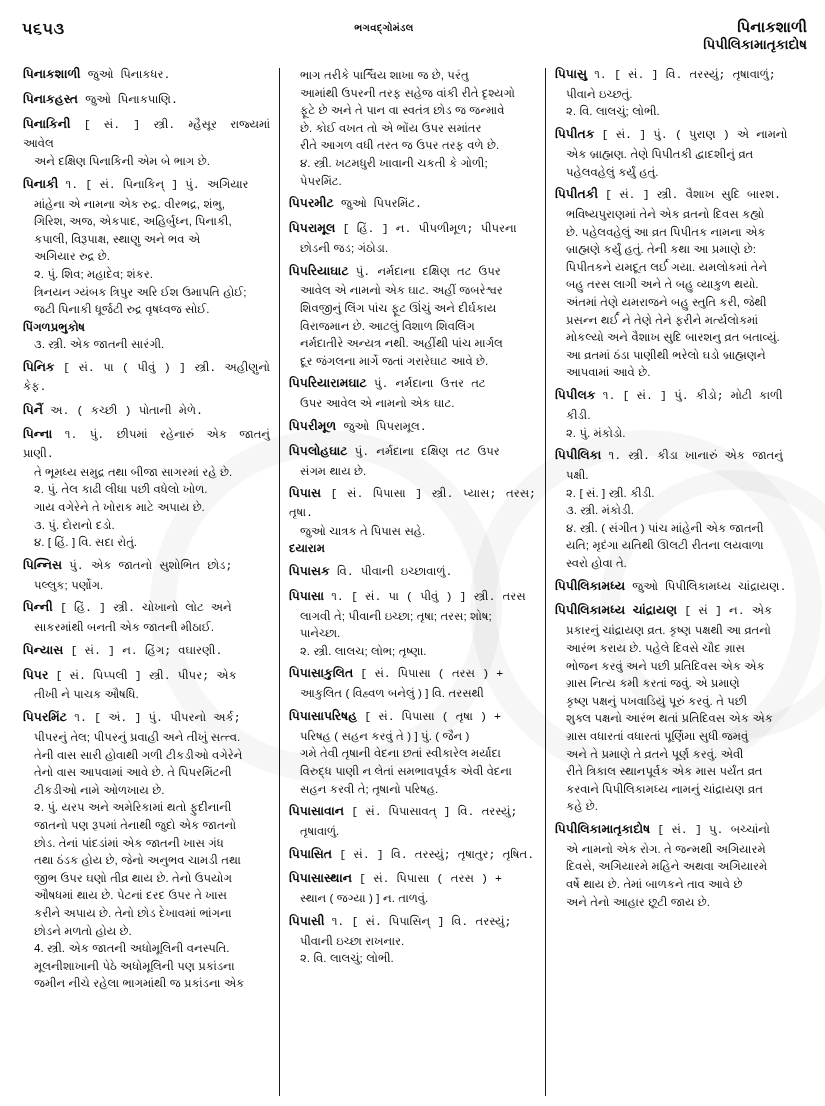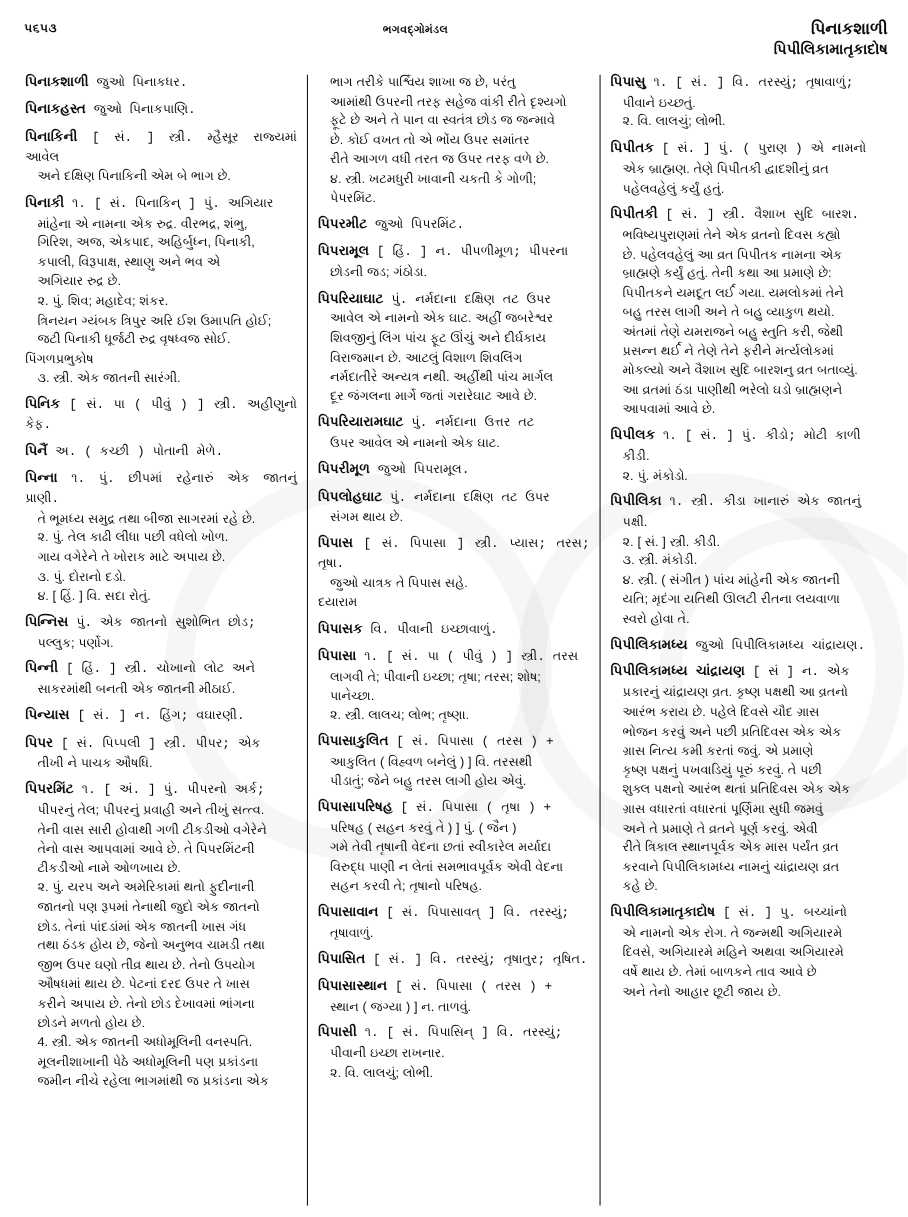--- a/index.html
+++ b/index.html
@@ -40,21 +40,21 @@
 
   
   .running-head {
     display: flex;
     align-items: flex-start;
     justify-content: space-between;
     height: 46px;
     font-weight: bold;
   }
   .rh-left {
-    font-size: 11px;
+    font-size: 16px;
     letter-spacing: .5px;
     padding-top: 2px;
     padding-left: 8px;
   }
   .rh-center {
     font-size: 10px;
     padding-top: 4px;
     letter-spacing: .3px;
   }
   .rh-right {
@@ -110,21 +110,21 @@
     padding-left: 11px;
   }
   .headword {
     font-weight: bold;
     font-size: 12.4px;
   }
   .cite {
     display: block;
     text-align: right;
     font-size: 10.6px;
-    font-weight: normal;
+    font-weight: bold;
     padding-right: 2px;
   }
   .verse {
     font-size: 10.9px;
     line-height: 1.5;
     padding-left: 11px;
     text-align: justify;
   }
 </style>
 </head>
@@ -264,21 +264,20 @@
         </div>
         <div class="entry">
           <p class="lead"><span class="headword">પિપાસા</span> ૧. [ સં. પા ( પીવું ) ] સ્ત્રી. તરસ</p>
           <p class="cont">લાગવી તે; પીવાની ઇચ્છા; તૃષા; તરસ; શોષ;</p>
           <p class="cont">પાનેચ્છા.</p>
           <p class="sense">૨. સ્ત્રી. લાલચ; લોભ; તૃષ્ણા.</p>
         </div>
         <div class="entry">
           <p class="lead"><span class="headword">પિપાસાકુલિત</span> [ સં. પિપાસા ( તરસ ) +</p>
           <p class="cont">આકુલિત ( વિહ્વળ બનેલું ) ] વિ. તરસથી</p>
-          <p class="cont">પીડાતું; જેને બહુ તરસ લાગી હોય એવું.</p>
         </div>
         <div class="entry">
           <p class="lead"><span class="headword">પિપાસાપરિષહ</span> [ સં. પિપાસા ( તૃષા ) +</p>
           <p class="cont">પરિષહ ( સહન કરવું તે ) ] પું. ( જૈન )</p>
           <p class="cont">ગમે તેવી તૃષાની વેદના છતાં સ્વીકારેલ મર્યાદા</p>
           <p class="cont">વિરુદ્ધ પાણી ન લેતાં સમભાવપૂર્વક એવી વેદના</p>
           <p class="cont">સહન કરવી તે; તૃષાનો પરિષહ.</p>
         </div>
         <div class="entry">
           <p class="lead"><span class="headword">પિપાસાવાન</span> [ સં. પિપાસાવત્ ] વિ. તરસ્યું;</p>

